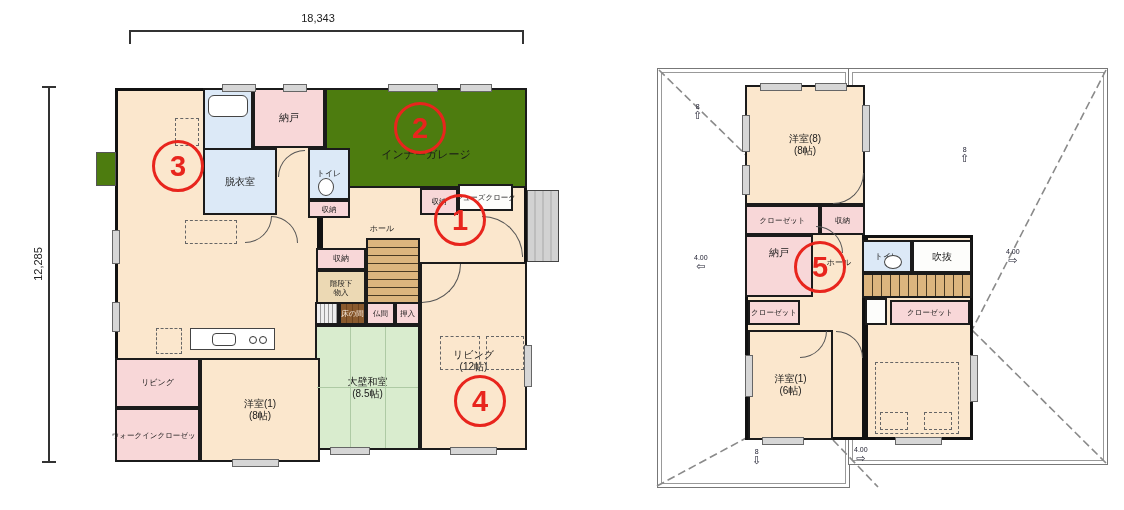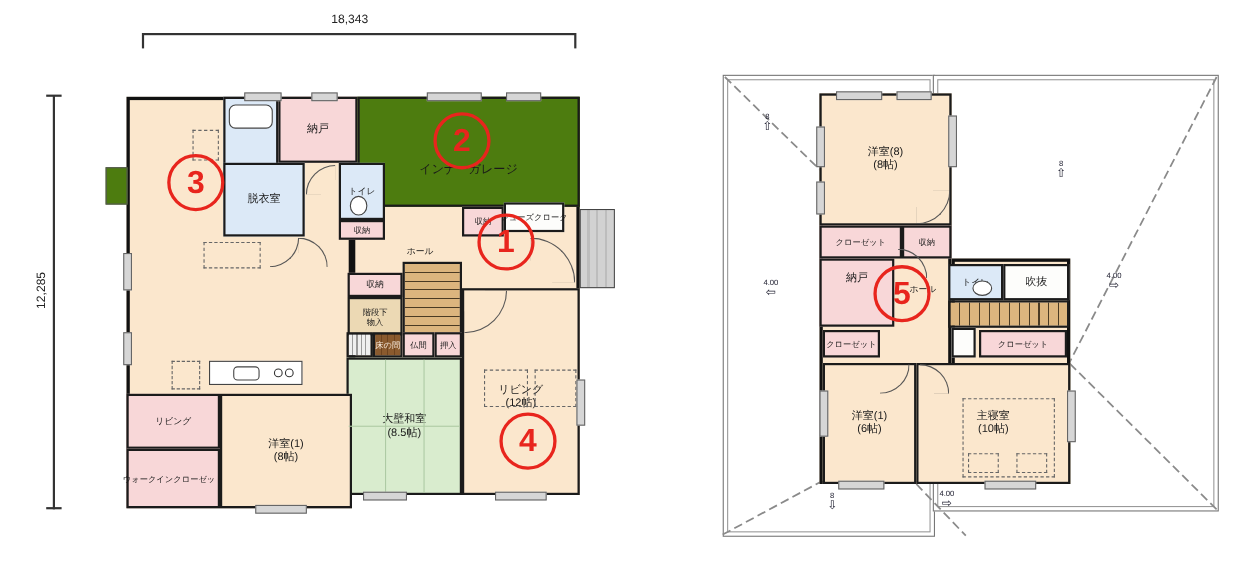--- a/index.html
+++ b/index.html
@@ -232,24 +232,20 @@
     <span class="s7 nowrap">クローゼット</span>
   </div>
   <div class="room white" style="left:865px;top:298px;width:22px;height:27px;"></div>
   <div class="room pink" style="left:890px;top:300px;width:80px;height:25px;">
     <span class="s7 nowrap">クローゼット</span>
   </div>
   <div class="room cream" style="left:748px;top:330px;width:85px;height:110px;">
     <span class="s9 nowrap">洋室(1)</span>
     <span class="s9">(6帖)</span>
   </div>
-  <div class="room cream" style="left:833px;top:330px;width:140px;height:110px;">
-    <span class="s9 nowrap">主寝室</span>
-    <span class="s9">(10帖)</span>
-  </div>
   <div class="dash" style="left:875px;top:362px;width:82px;height:70px;"></div>
   <div class="dash" style="left:880px;top:412px;width:26px;height:16px;"></div>
   <div class="dash" style="left:924px;top:412px;width:26px;height:16px;"></div>
 
   <div class="win" style="left:760px;top:83px;width:40px;height:6px;"></div>
   <div class="win" style="left:815px;top:83px;width:30px;height:6px;"></div>
   <div class="win" style="left:742px;top:115px;width:6px;height:35px;"></div>
   <div class="win" style="left:742px;top:165px;width:6px;height:28px;"></div>
   <div class="win" style="left:862px;top:105px;width:6px;height:45px;"></div>
   <div class="win" style="left:745px;top:355px;width:6px;height:40px;"></div>

